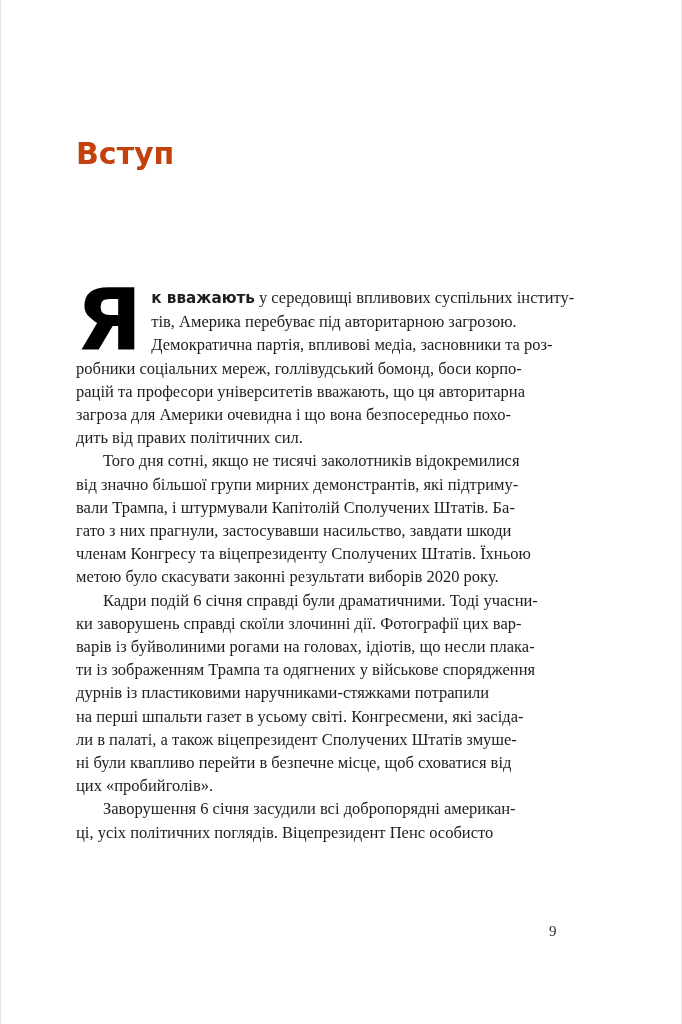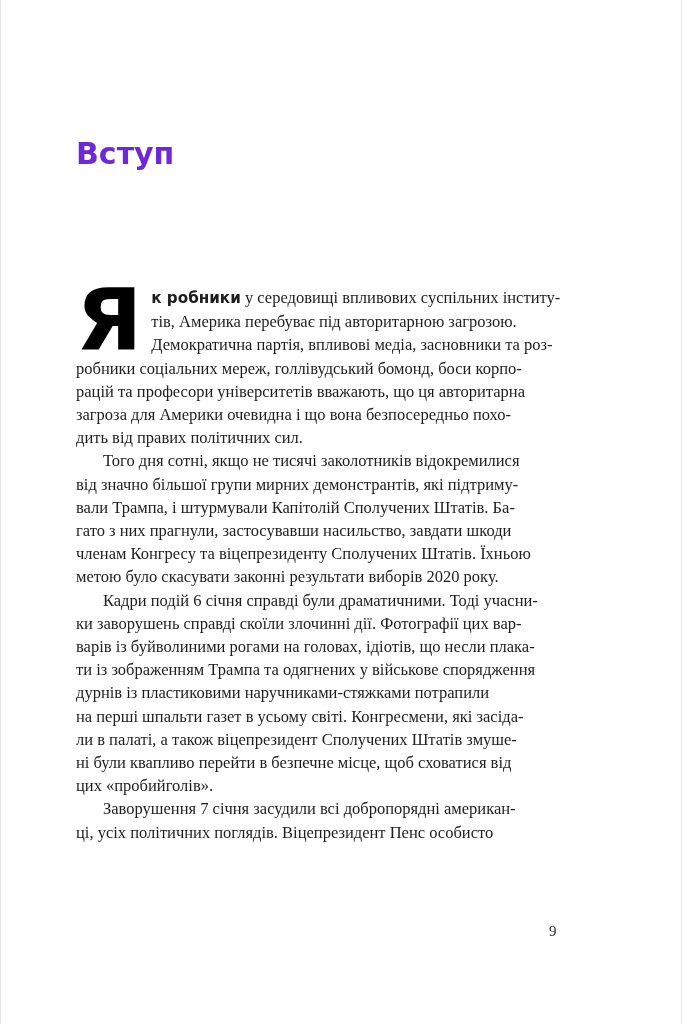--- a/index.html
+++ b/index.html
@@ -21,21 +21,21 @@
   }
   .chapter-title {
     position: absolute;
     left: 75px;
     top: 136px;
     margin: 0;
     font-family: "DejaVu Sans", sans-serif;
     font-weight: 700;
     font-size: 30px;
     line-height: 36px;
-    color: #6d28d9;
+    color: #c2410c;
   }
   .body-text {
     position: absolute;
     left: 75px;
     top: 286px;
     width: 556px;
   }
   .para {
     margin: 0;
     padding: 0;
@@ -71,21 +71,21 @@
     color: #2e2e2e;
   }
 </style>
 </head>
 <body>
 
 <div class="book-page">
   <h1 class="chapter-title">Вступ</h1>
 
   <div class="body-text">
-    <p class="para para-first"><span class="dropcap">Я</span><span class="lead-bold">к робники</span><span class="para-rest"> у середовищі впливових суспільних інститу-
+    <p class="para para-first"><span class="dropcap">Я</span><span class="lead-bold">к вважають</span><span class="para-rest"> у середовищі впливових суспільних інститу-
 тів, Америка перебуває під авторитарною загрозою.
 Демократична партія, впливові медіа, засновники та роз-
 робники соціальних мереж, голлівудський бомонд, боси корпо-
 рацій та професори університетів вважають, що ця авторитарна
 загроза для Америки очевидна і що вона безпосередньо похо-
 дить від правих політичних сил.</span></p>
     <p class="para indent">Того дня сотні, якщо не тисячі заколотників відокремилися
 від значно більшої групи мирних демонстрантів, які підтриму-
 вали Трампа, і штурмували Капітолій Сполучених Штатів. Ба-
 гато з них прагнули, застосувавши насильство, завдати шкоди
@@ -93,18 +93,18 @@
 метою було скасувати законні результати виборів 2020 року.</p>
     <p class="para indent">Кадри подій 6 січня справді були драматичними. Тоді учасни-
 ки заворушень справді скоїли злочинні дії. Фотографії цих вар-
 варів із буйволиними рогами на головах, ідіотів, що несли плака-
 ти із зображенням Трампа та одягнених у військове спорядження
 дурнів із пластиковими наручниками-стяжками потрапили
 на перші шпальти газет в усьому світі. Конгресмени, які засіда-
 ли в палаті, а також віцепрезидент Сполучених Штатів змуше-
 ні були квапливо перейти в безпечне місце, щоб сховатися від
 цих «пробийголів».</p>
-    <p class="para indent">Заворушення 7 січня засудили всі добропорядні американ-
+    <p class="para indent">Заворушення 6 січня засудили всі добропорядні американ-
 ці, усіх політичних поглядів. Віцепрезидент Пенс особисто</p>
   </div>
 
   <div class="page-number">9</div>
 </div>
 
 </body></html>

